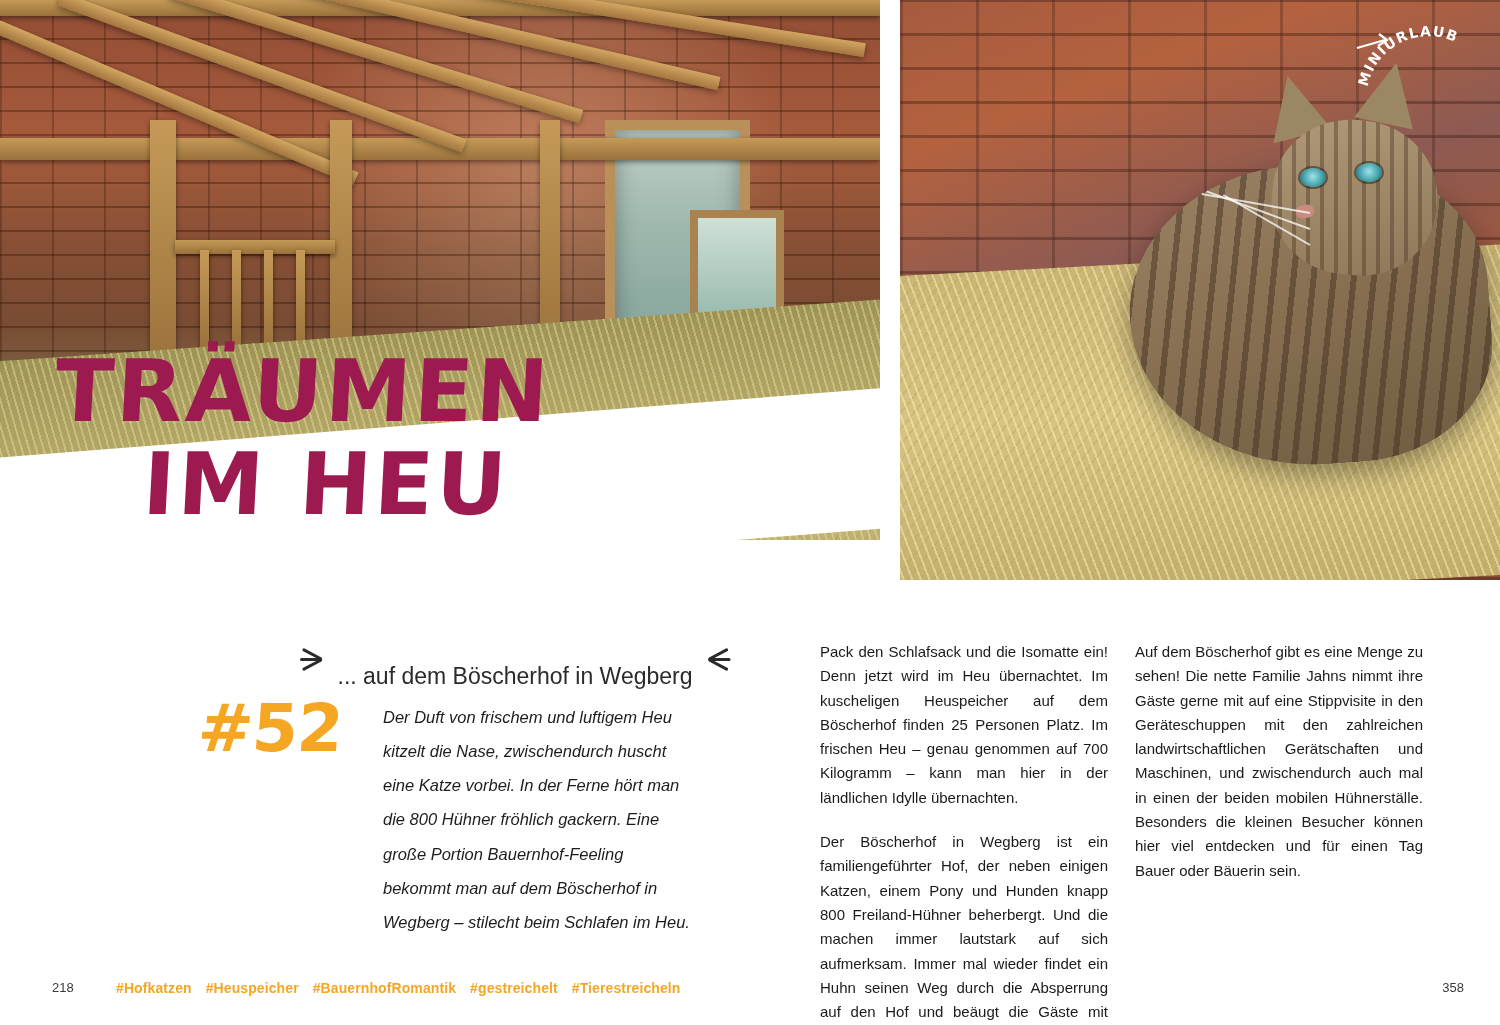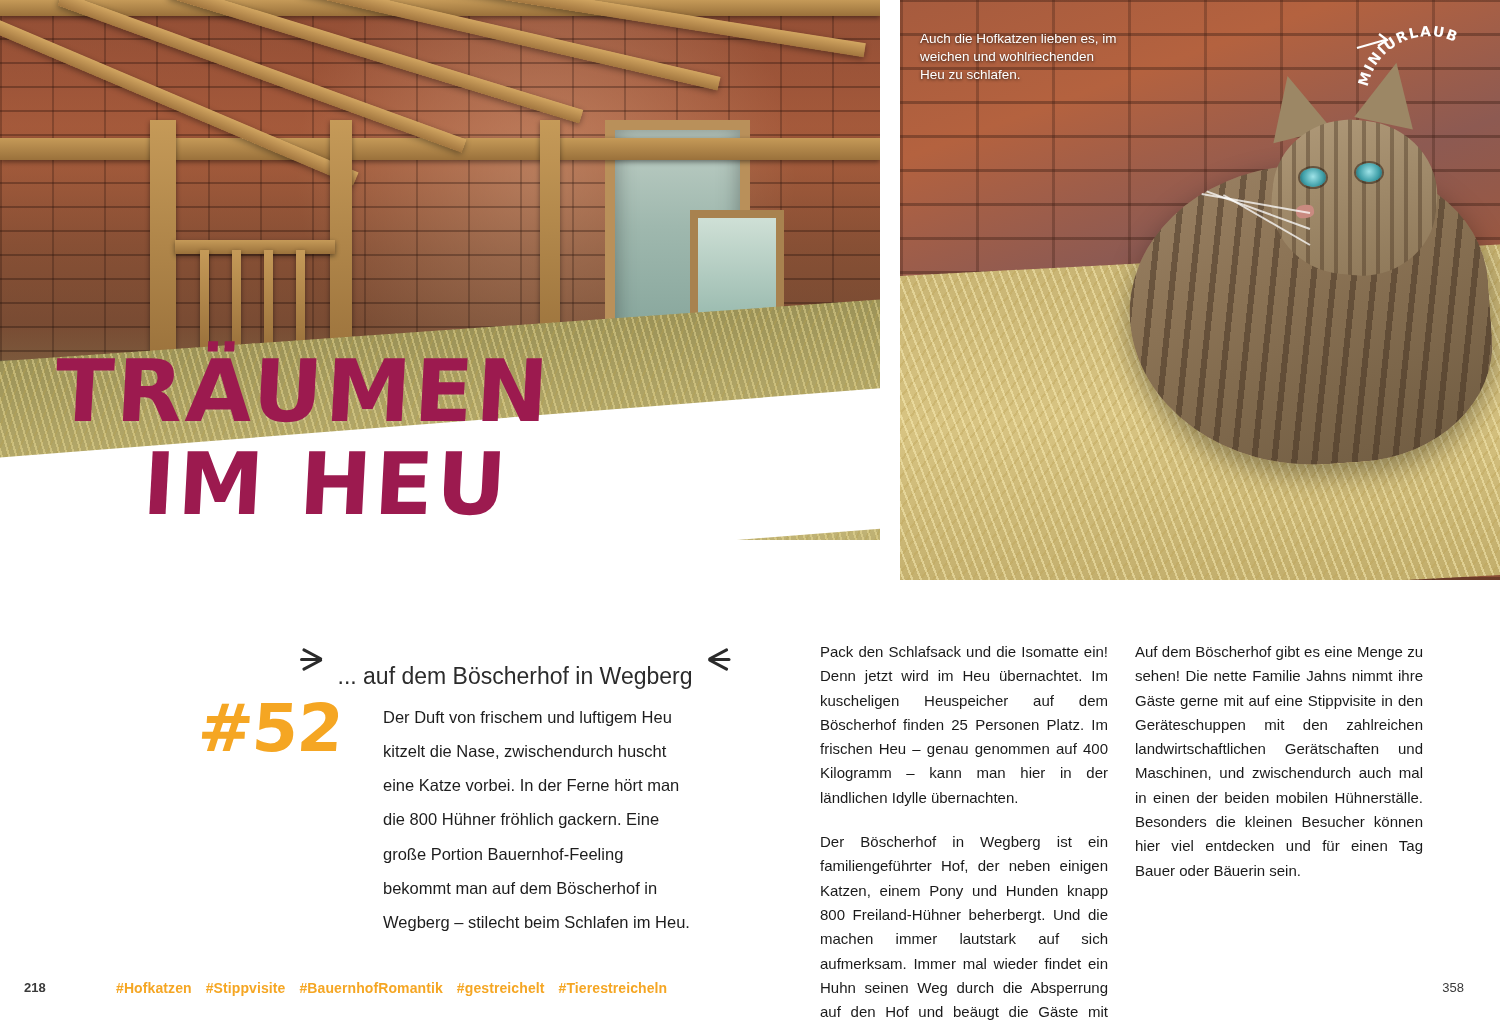--- a/index.html
+++ b/index.html
@@ -168,38 +168,38 @@
   
   .num{
     position:absolute;left:198px;top:690px;
     font-family:"DejaVu Sans", sans-serif;
     font-weight:700;font-size:66px;color:#f5a623;letter-spacing:-1px;
     transform:skewX(-4deg);
   }
   .intro{
     position:absolute;left:383px;top:700px;width:312px;
     font-family:"Liberation Sans", sans-serif;
-    font-size:16.5px;line-height:2.07;color:#1d1d1d;
+    font-style:italic;font-size:16.5px;line-height:2.07;color:#1d1d1d;
   }
 
   
   .col{
     position:absolute;top:640px;width:288px;
     font-size:15px;line-height:1.62;color:#1a1a1a;text-align:justify;
     -webkit-hyphens:auto;hyphens:auto;
   }
   .col.c1{left:820px;}
   .col.c2{left:1135px;}
   .col p{margin:0 0 20px 0;}
 
   
   .folio{
     position:absolute;bottom:30px;font-size:13px;color:#3a3a3a;
   }
-  .folio.left{left:24px;font-weight:bold;}
+  .folio.left{left:52px;}
   .folio.right{right:36px;}
   .hashtags{
     position:absolute;left:116px;bottom:29px;
     font-size:14px;color:#f5a623;font-weight:600;letter-spacing:.1px;
   }
   .hashtags span{margin-right:10px;white-space:nowrap;}
 </style>
 </head>
 <body>
 
@@ -246,21 +246,20 @@
     <div class="ear r"></div>
     <div class="cat-head"></div>
     <div class="eye l"></div>
     <div class="eye r"></div>
     <div class="nose"></div>
     <div class="whisker" style="left:300px;top:212px;width:110px;transform:rotate(10deg);"></div>
     <div class="whisker" style="left:300px;top:228px;width:110px;transform:rotate(20deg);"></div>
     <div class="whisker" style="left:310px;top:244px;width:100px;transform:rotate(30deg);"></div>
   </div>
 
-  <div class="photo-caption">Auch die Hofkatzen lieben es, im weichen und wohlriechenden Heu zu schlafen.</div>
 
   <div class="stamp">
     <svg width="120" height="90" viewBox="0 0 120 90">
       <defs>
         <path id="arcpath" d="M 12,70 A 62,62 0 0 1 104,22" fill="none"></path>
       </defs>
       <path d="M2,26 L30,18" stroke="#ffffff" stroke-width="2.2" fill="none"></path>
       <path d="M24,12 L32,18 L23,24" stroke="#ffffff" stroke-width="2.2" fill="none"></path>
       <text font-family="DejaVu Sans, sans-serif" font-size="14" font-weight="700" fill="#ffffff" letter-spacing="1.5">
         <textPath href="#arcpath" startOffset="4%">MINIURLAUB ...</textPath>
@@ -279,30 +278,30 @@
       <i style="transform:rotate(-28deg);"></i>
         <i style="transform:rotate(0deg);"></i>
         <i style="transform:rotate(28deg);"></i>
     </span>
   </div>
 
   <div class="num">#52</div>
   <div class="intro">Der Duft von frischem und luftigem Heu kitzelt die Nase, zwischendurch huscht eine Katze vorbei. In der Ferne hört man die 800 Hühner fröhlich gackern. Eine große Portion Bauernhof-Feeling bekommt man auf dem Böscherhof in Wegberg – stilecht beim Schlafen im Heu.</div>
 
   <div class="col c1">
-    <p>Pack den Schlafsack und die Isomatte ein! Denn jetzt wird im Heu übernachtet. Im kuscheligen Heuspeicher auf dem Böscherhof finden 25 Personen Platz. Im frischen Heu – genau genommen auf 400 Kilogramm – kann man hier in der ländlichen Idylle übernachten.</p>
+    <p>Pack den Schlafsack und die Isomatte ein! Denn jetzt wird im Heu übernachtet. Im kuscheligen Heuspeicher auf dem Böscherhof finden 25 Personen Platz. Im frischen Heu – genau genommen auf 700 Kilogramm – kann man hier in der ländlichen Idylle übernachten.</p>
     <p>Der Böscherhof in Wegberg ist ein familiengeführter Hof, der neben einigen Katzen, einem Pony und Hunden knapp 800 Freiland-Hühner beherbergt. Und die machen immer lautstark auf sich aufmerksam. Immer mal wieder findet ein Huhn seinen Weg durch die Absperrung auf den Hof und beäugt die Gäste mit einem neugierigen Blick.</p>
   </div>
   <div class="col c2">
     <p>Auf dem Böscherhof gibt es eine Menge zu sehen! Die nette Familie Jahns nimmt ihre Gäste gerne mit auf eine Stippvisite in den Geräteschuppen mit den zahlreichen landwirtschaftlichen Gerätschaften und Maschinen, und zwischendurch auch mal in einen der beiden mobilen Hühnerställe. Besonders die kleinen Besucher können hier viel entdecken und für einen Tag Bauer oder Bäuerin sein.</p>
   </div>
 
   <div class="folio left">218</div>
   <div class="folio right">358</div>
   <div class="hashtags">
     <span>#Hofkatzen</span>
-    <span>#Stippvisite</span>
+    <span>#Heuspeicher</span>
     <span>#BauernhofRomantik</span>
     <span>#gestreichelt</span>
     <span>#Tierestreicheln</span>
   </div>
 
 </div>
 
 </body></html>

